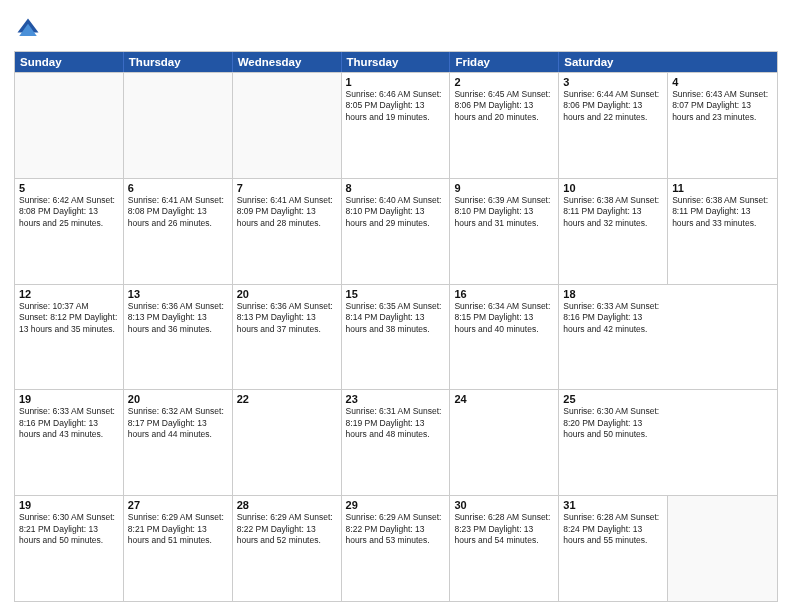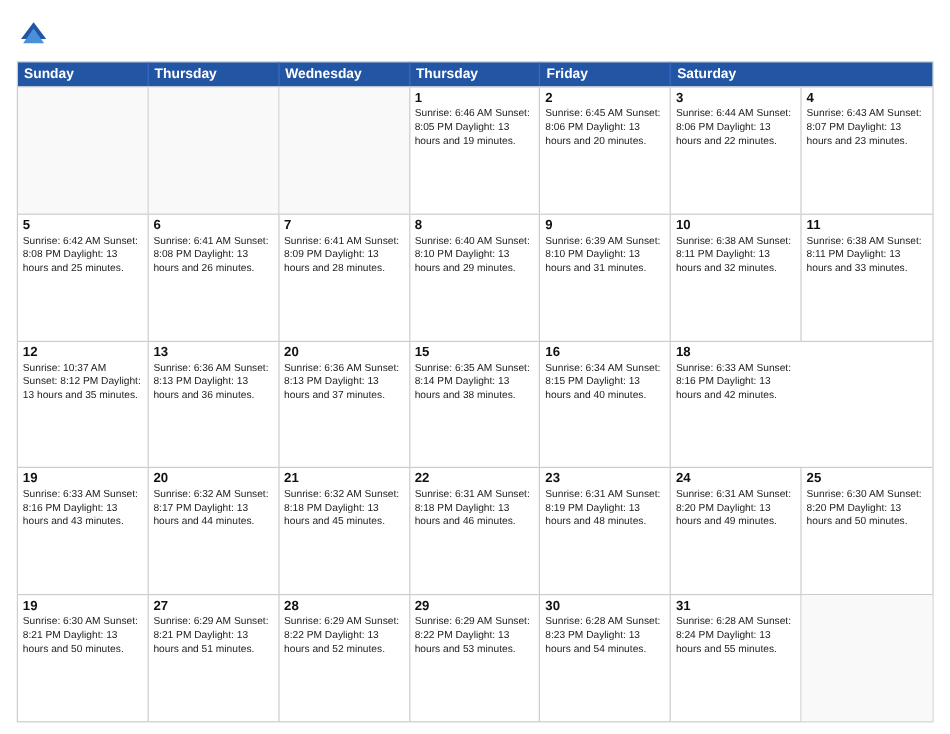--- a/index.html
+++ b/index.html
@@ -274,46 +274,31 @@
 and 43 minutes.</div>
           </div>
           <div class="cal-cell">
             <span class="day-num">20</span>
             <div class="day-detail">Sunrise: 6:32 AM
 Sunset: 8:17 PM
 Daylight: 13 hours
 and 44 minutes.</div>
           </div>
           <div class="cal-cell">
-            <span class="day-num">21</span>
-            <div class="day-detail">Sunrise: 6:32 AM
-Sunset: 8:18 PM
-Daylight: 13 hours
-and 45 minutes.</div>
-          </div>
-          <div class="cal-cell">
             <span class="day-num">22</span>
-            <div class="day-detail">Sunrise: 6:31 AM
-Sunset: 8:18 PM
-Daylight: 13 hours
-and 46 minutes.</div>
           </div>
           <div class="cal-cell">
             <span class="day-num">23</span>
             <div class="day-detail">Sunrise: 6:31 AM
 Sunset: 8:19 PM
 Daylight: 13 hours
 and 48 minutes.</div>
           </div>
           <div class="cal-cell">
             <span class="day-num">24</span>
-            <div class="day-detail">Sunrise: 6:31 AM
-Sunset: 8:20 PM
-Daylight: 13 hours
-and 49 minutes.</div>
           </div>
           <div class="cal-cell">
             <span class="day-num">25</span>
             <div class="day-detail">Sunrise: 6:30 AM
 Sunset: 8:20 PM
 Daylight: 13 hours
 and 50 minutes.</div>
           </div>
         </div>
         <div class="cal-row">

